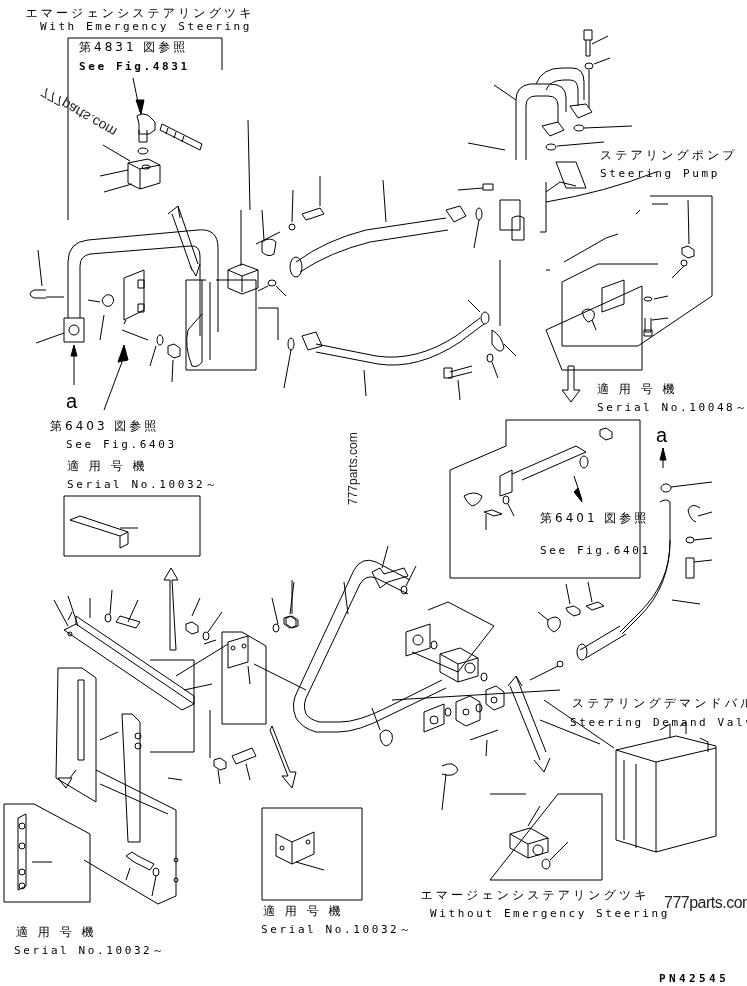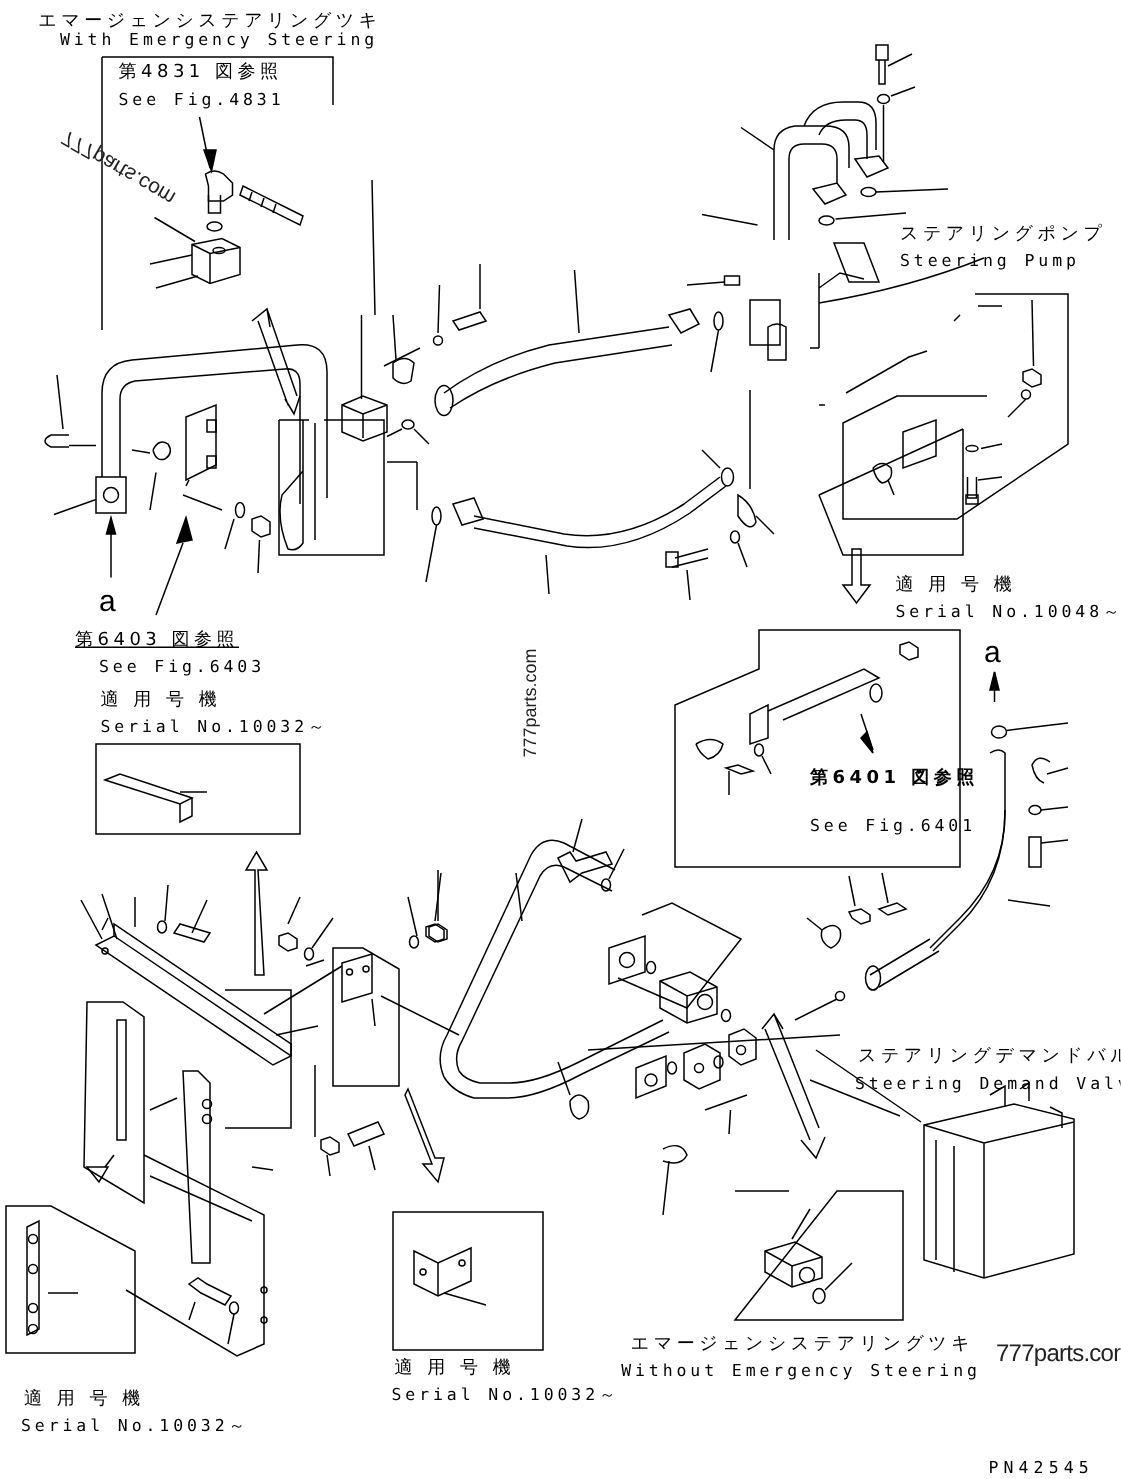--- a/index.html
+++ b/index.html
@@ -360,49 +360,49 @@
     <line x1="296" y1="862" x2="324" y2="870"></line>
     <circle cx="282" cy="848" r="2"></circle>
     <circle cx="308" cy="842" r="2"></circle>
   </g>
 </svg>
 
 <div class="lbl jp center" style="left:140px; top:7px;">エマージェンシステアリングツキ</div>
 <div class="lbl center" style="left:146px; top:20px;">With Emergency Steering</div>
 
 <div class="lbl jp" style="left:79px; top:41px;">第4831 図参照</div>
-<div class="lbl" style="left:79px; top:60px;">See Fig.4831</div>
+<div class="lbl" style="left:79px; top:60px;font-weight:bold;">See Fig.4831</div>
 
 <div class="lbl jp" style="left:600px; top:149px;">ステアリングポンプ</div>
 <div class="lbl" style="left:600px; top:167px;">Steering Pump</div>
 
 <div class="letter-a" style="left:66px; top:390px;">a</div>
 <div class="letter-a" style="left:656px; top:424px;">a</div>
 
-<div class="lbl jp" style="left:50px; top:420px;text-decoration:underline;">第6403 図参照</div>
+<div class="lbl jp" style="left:50px; top:420px;">第6403 図参照</div>
 <div class="lbl" style="left:66px; top:438px;">See Fig.6403</div>
 
 <div class="lbl jp" style="left:67px; top:460px;">適 用 号 機</div>
 <div class="lbl" style="left:67px; top:478px;">Serial No.10032～</div>
 
 <div class="lbl jp" style="left:597px; top:383px;">適 用 号 機</div>
 <div class="lbl" style="left:597px; top:401px;">Serial No.10048～</div>
 
-<div class="lbl jp" style="left:540px; top:512px;font-weight:bold;">第6401 図参照</div>
+<div class="lbl jp" style="left:540px; top:512px;">第6401 図参照</div>
 <div class="lbl" style="left:540px; top:544px;">See Fig.6401</div>
 
 <div class="lbl jp" style="left:572px; top:697px;">ステアリングデマンドバルブ</div>
 <div class="lbl" style="left:570px; top:716px;">Steering Demand Valve</div>
 
 <div class="lbl jp center" style="left:535px; top:889px;">エマージェンシステアリングツキ</div>
-<div class="lbl center" style="left:534px; top:907px;">Without Emergency Steering</div>
+<div class="lbl center" style="left:550px; top:907px;">Without Emergency Steering</div>
 
 <div class="lbl jp" style="left:16px; top:926px;">適 用 号 機</div>
 <div class="lbl" style="left:14px; top:944px;">Serial No.10032～</div>
 
 <div class="lbl jp" style="left:263px; top:905px;">適 用 号 機</div>
 <div class="lbl" style="left:261px; top:923px;">Serial No.10032～</div>
 
 <div class="wm" style="left:38px; top:98px; font-size:14px; transform:rotate(-150deg) scaleX(-1); transform-origin:left top;">777parts.com</div>
 <div class="wm" style="left:346px; top:505px; font-size:12px; transform:rotate(-90deg); transform-origin:left top;">777parts.com</div>
 <div class="wm" style="left:664px; top:894px; font-size:16px; letter-spacing:-0.5px;">777parts.com</div>
 
-<div class="lbl" style="left:659px; top:972px; letter-spacing:3.4px;">PN42545</div>
+<div class="lbl" style="left:659px; top:972px; letter-spacing:3.4px;font-weight:bold;">PN42545</div>
 
 </body></html>

